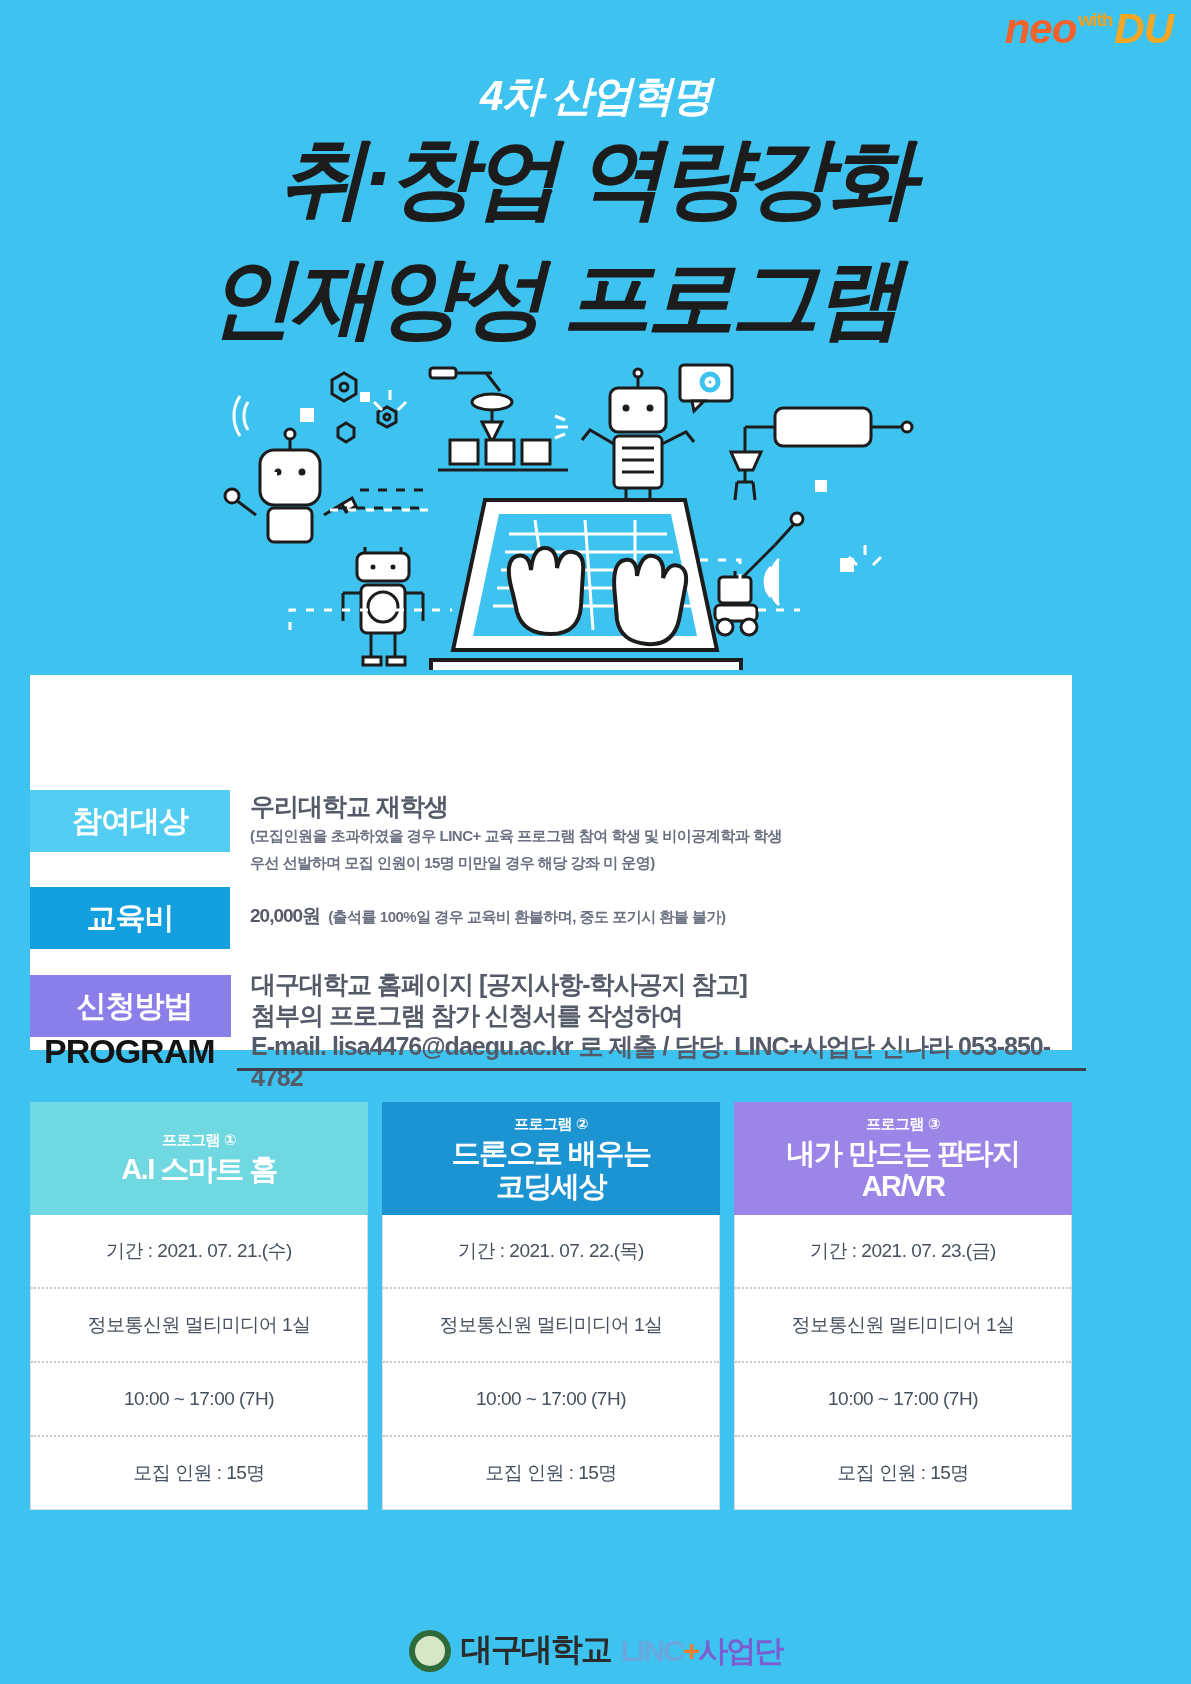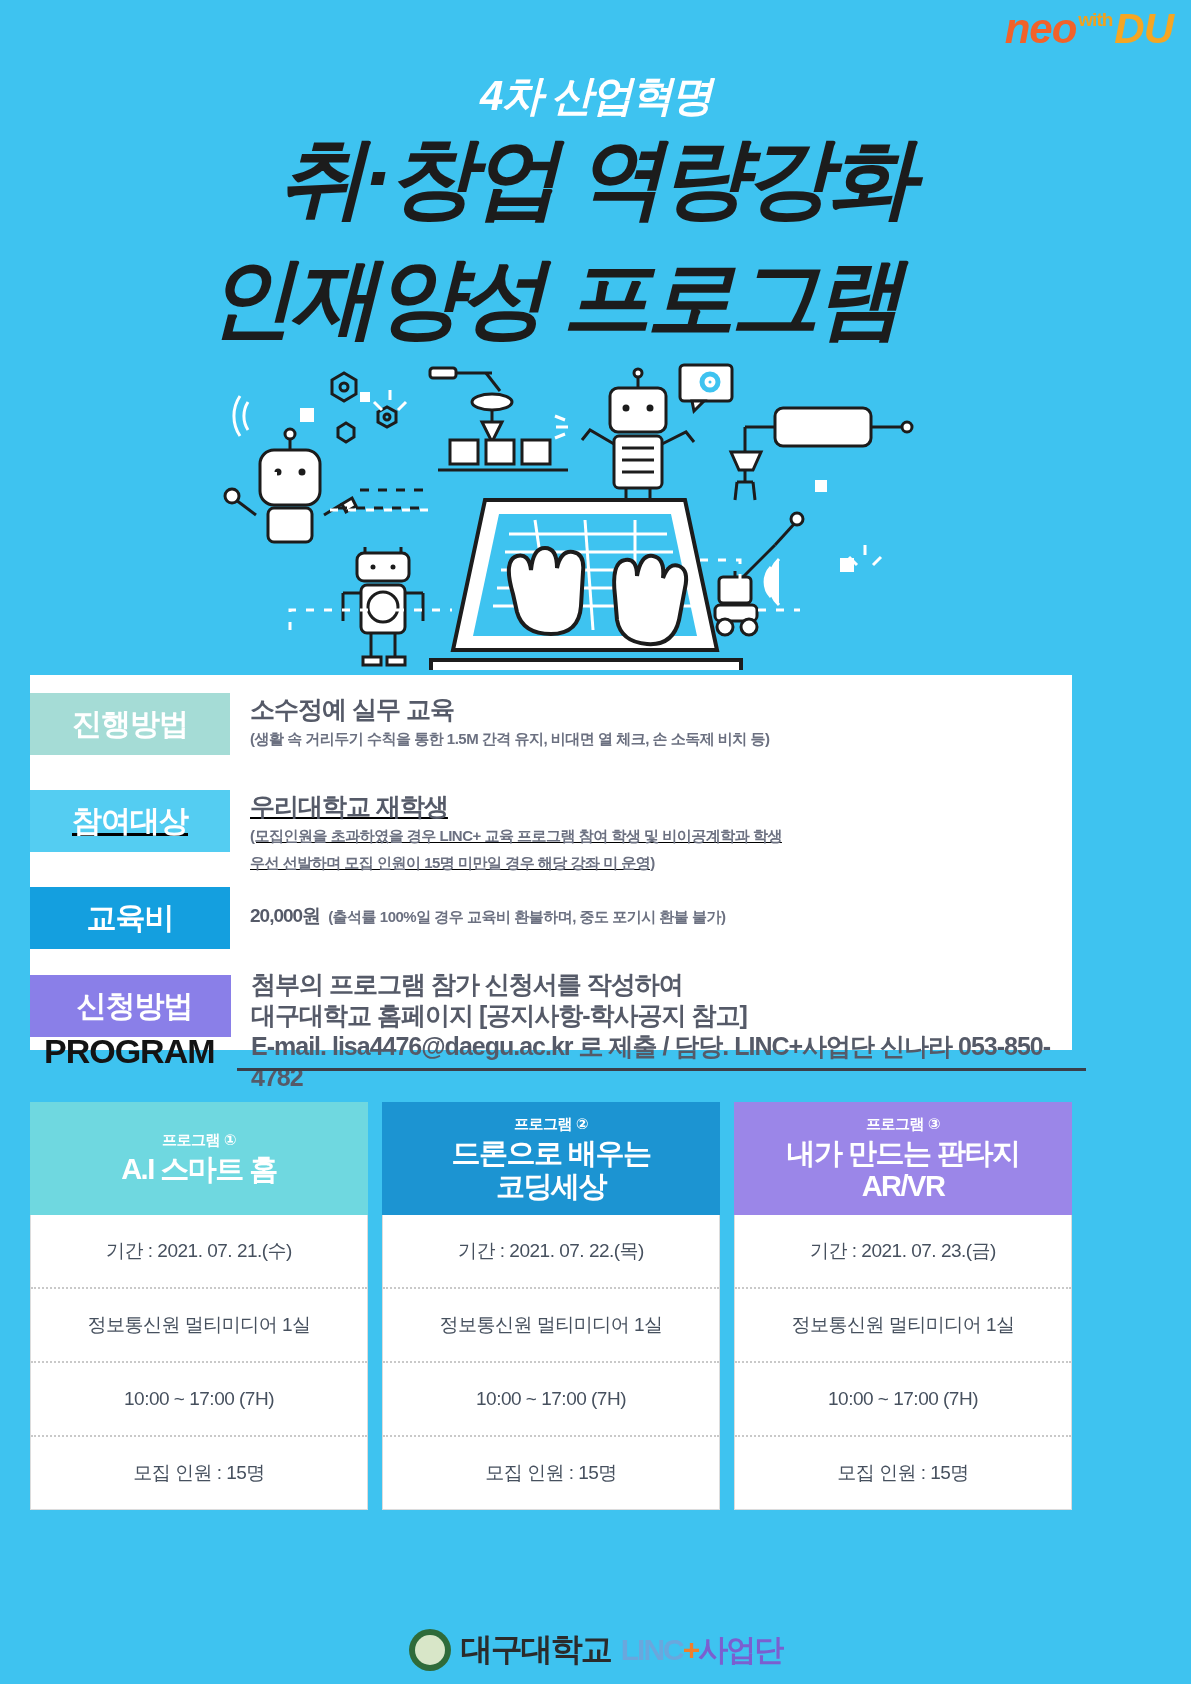--- a/index.html
+++ b/index.html
@@ -54,21 +54,21 @@
              align-items:center;justify-content:center;}
   .card-no{font-size:15px;font-weight:bold;letter-spacing:-0.5px;margin-bottom:3px;}
   .card-title{font-size:29px;font-weight:bold;letter-spacing:-1.5px;line-height:33px;text-align:center;}
   .card-body{border:1px solid #dcdcdc;border-top:none;}
   .card-cell{height:72px;display:flex;align-items:center;justify-content:center;
              font-size:19px;color:#46505e;letter-spacing:-0.5px;}
   .dashed{border-top:2px dotted #c9c9c9;}
 
   
   .footer{position:absolute;left:0;bottom:12px;width:1191px;display:flex;
-          align-items:center;justify-content:center;gap:10px;}
+          align-items:flex-end;justify-content:center;gap:10px;}
   .f-emblem{width:42px;height:42px;border-radius:50%;background:#2f6b3a;
             display:flex;align-items:center;justify-content:center;}
   .f-emblem .inner{width:30px;height:30px;border-radius:50%;background:#d8e6c8;}
   .f-univ{color:#2b2b2b;font-size:32px;font-weight:bold;letter-spacing:-2px;}
   .f-linc{color:#6aa7dd;font-size:30px;font-weight:bold;letter-spacing:-2px;}
   .f-linc .plus{color:#f07f2b;}
   .f-linc .unit{color:#7b5fd0;}
 </style>
 </head>
 <body>
@@ -237,50 +237,43 @@
           <path d="M382 50 l-8 -8 M398 50 l8 -8 M390 40 v-10"></path>
           <path d="M857 205 l-8 -8 M873 205 l8 -8 M865 195 v-10"></path>
           <path d="M565 60 l-10 -4 M565 74 l-10 4 M568 67 h-12"></path>
         </g>
       </g>
     </svg>
   </div>
 
   <div class="info">
 
-    <div class="row" style="top:18px;">
-      <div class="tag" style="background:#a5dcd6;height:62px;">진행방법</div>
-      <div class="detail">
-        <div class="d-main">소수정예 실무 교육</div>
-        <div class="d-note">(생활 속 거리두기 수칙을 통한 1.5M 간격 유지, 비대면 열 체크, 손 소독제 비치 등)</div>
-      </div>
-    </div>
-
-    <div class="row" style="top:115px;text-decoration:underline;">
+
+    <div class="row" style="top:115px;">
       <div class="tag" style="background:#54cdf2;height:62px;">참여대상</div>
       <div class="detail">
         <div class="d-main">우리대학교 재학생</div>
         <div class="d-note">(모집인원을 초과하였을 경우 LINC+ 교육 프로그램 참여 학생 및 비이공계학과 학생</div>
         <div class="d-note" style="margin-top:8px;">우선 선발하며 모집 인원이 15명 미만일 경우 해당 강좌 미 운영)</div>
       </div>
     </div>
 
     <div class="row" style="top:212px;">
       <div class="tag" style="background:#149fdf;height:62px;">교육비</div>
       <div class="detail fee-line" style="margin-top:16px;">
         <span class="fee-amt">20,000원</span>
         <span class="fee-note">(출석률 100%일 경우 교육비 환불하며, 중도 포기시 환불 불가)</span>
       </div>
     </div>
 
     <div class="row" style="top:300px;">
       <div class="tag" style="background:#8a7fe8;height:62px;padding-left:8px;">신청방법</div>
       <div class="detail" style="margin-top:-6px;">
+        <div class="apply-line">대구대학교 홈페이지 [공지사항-학사공지 참고]</div>
         <div class="apply-line">첨부의 프로그램 참가 신청서를 작성하여</div>
-        <div class="apply-line">대구대학교 홈페이지 [공지사항-학사공지 참고]</div>
         <div class="apply-line">E-mail. lisa4476@daegu.ac.kr 로 제출 / 담당. LINC+사업단 신나라 053-850-4782</div>
       </div>
     </div>
   </div>
 
   <div class="prog-head">
     <span class="label">PROGRAM</span>
     <span class="rule"></span>
   </div>
 

